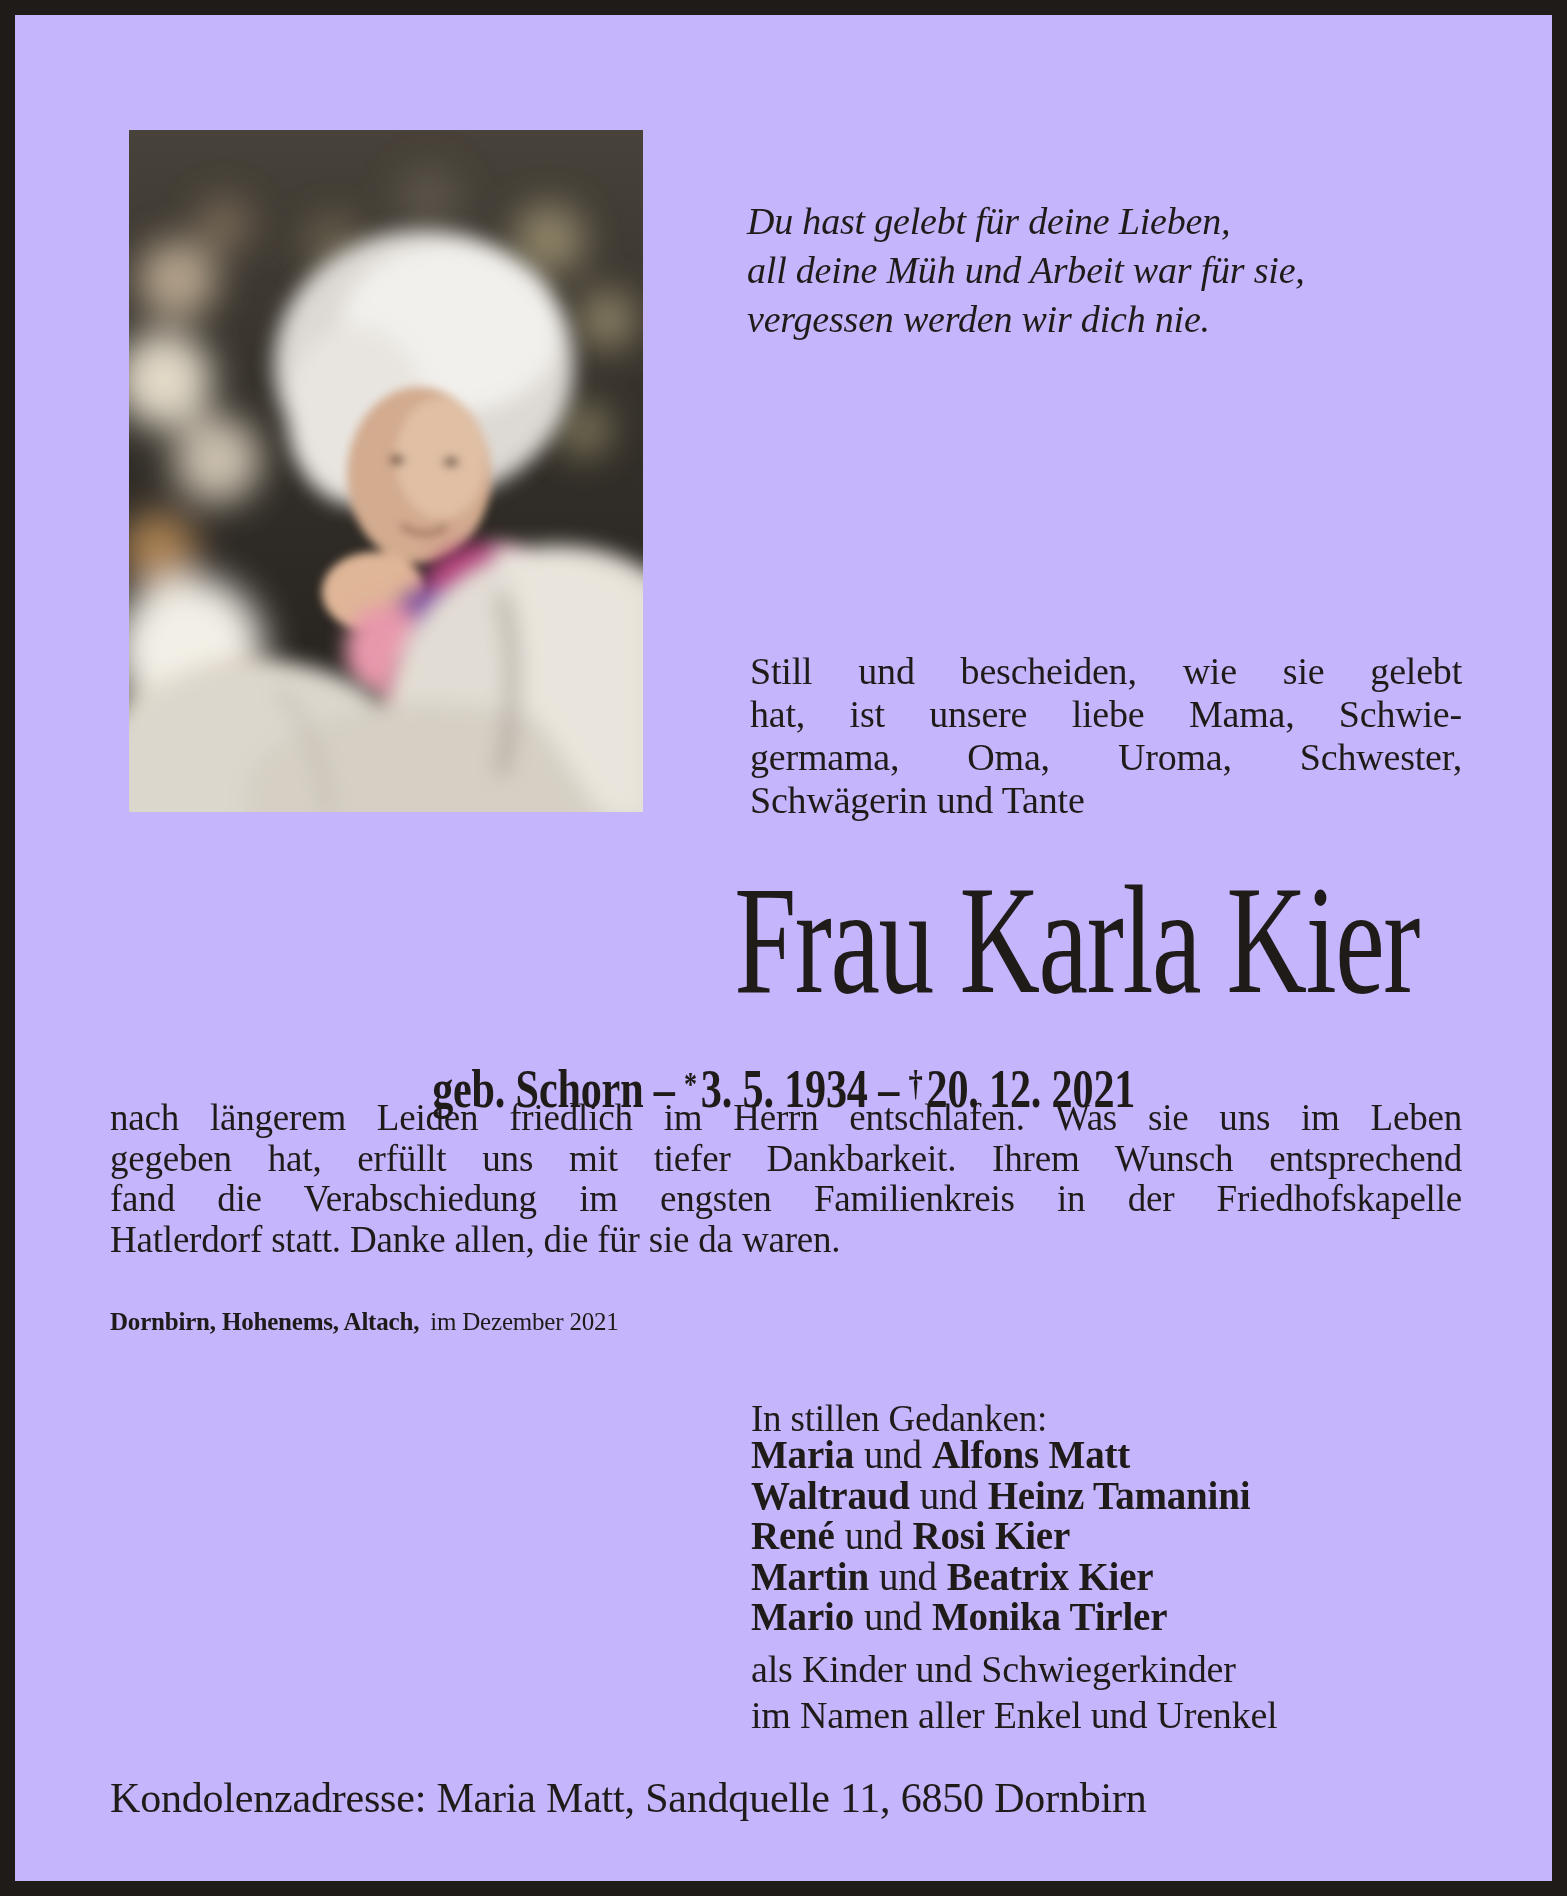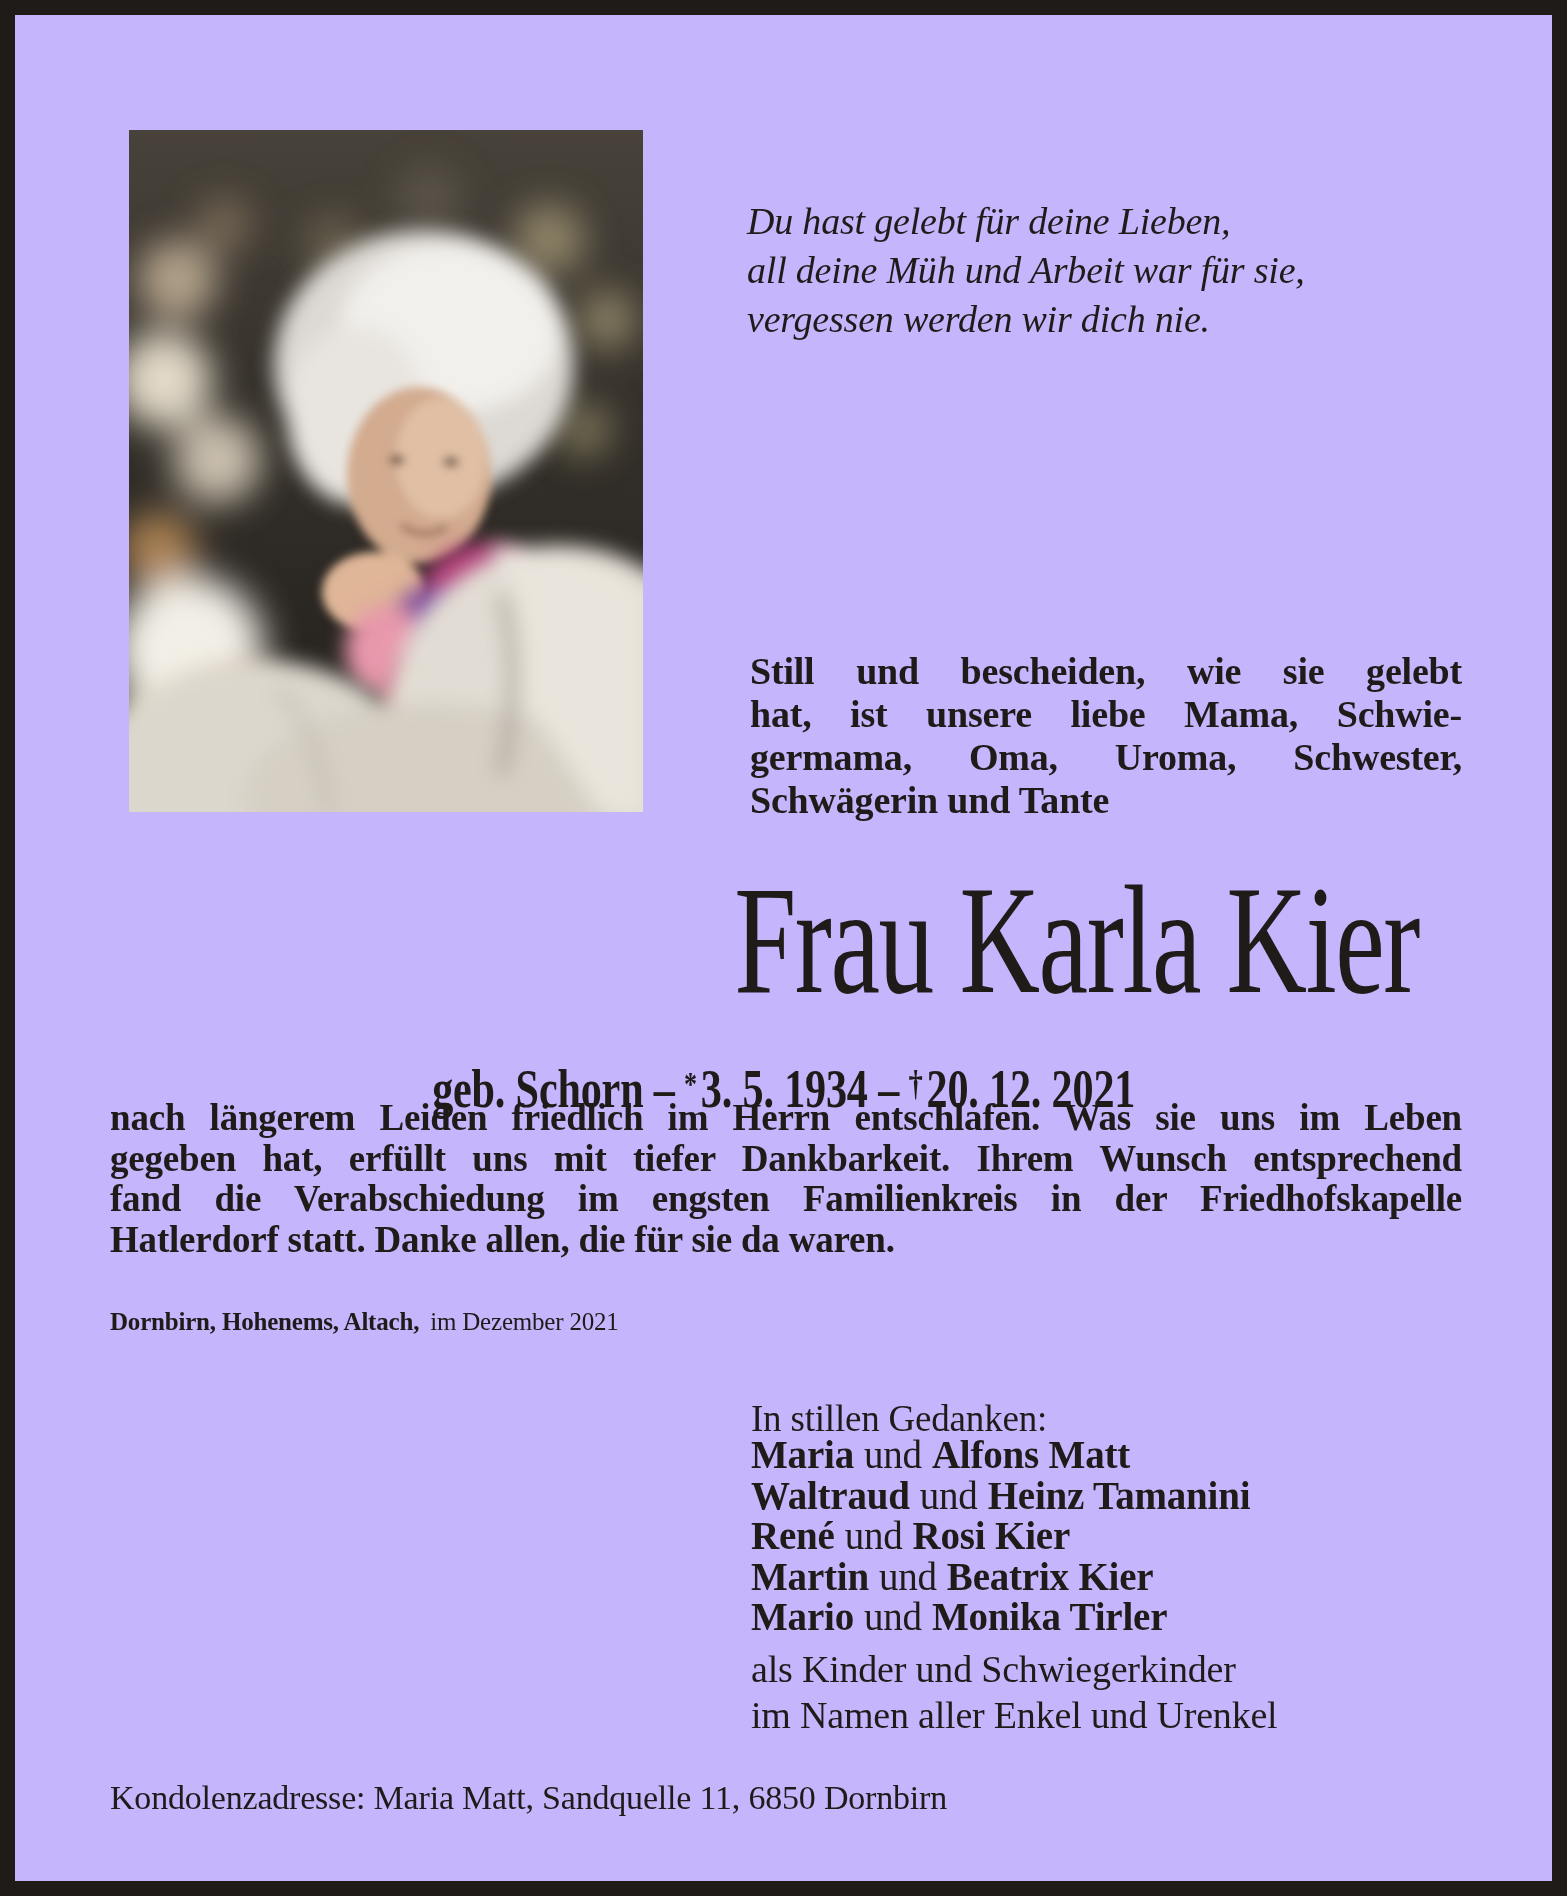--- a/index.html
+++ b/index.html
@@ -19,21 +19,21 @@
   
   .photo { left:114px; top:115px; width:514px; height:682px; overflow:hidden; background:#2b2722; }
   .photo svg { display:block; }
 
   
   .poem { left:732px; top:182px; font-style:italic; font-size:38px; line-height:49px; }
 
   
   .intro { left:735px; top:635px; width:712px; font-size:38px; line-height:43px; }
 
-  .jline { text-align:justify; text-align-last:justify;font-weight:bold; }
+  .jline { text-align:justify; text-align-last:justify; }
   .jline.last { text-align-last:left; }
 
   
   .headline { left:0; right:0; top:845px; text-align:right; margin:0; font-weight:normal; }
   .headline .squeeze { display:inline-block; transform:scaleX(.72); transform-origin:50% 50%;
     white-space:nowrap; font-size:155px; line-height:160px; letter-spacing:-2px; }
 
   
   .subhead { left:0; right:0; top:1038px; text-align:center; font-weight:bold; }
   .subhead .squeeze { display:inline-block; transform:scaleX(.78); transform-origin:50% 50%;
@@ -52,21 +52,21 @@
   .dateline .when { margin-left:11px; }
 
   
   .gedanken { left:736px; top:1372px; font-size:37px; line-height:44px;margin-top:10px; }
   .mourners { left:736px; top:1420px; font-size:39px; line-height:40.5px; }
   .mrow .b { font-weight:bold; }
   .mrow .conj { margin:0 10px; }
   .roles { margin-top:8px; font-size:38px; line-height:46px; }
 
   
-  .condolence { left:95px; top:1760px; font-size:34px; line-height:46px; }
+  .condolence { left:95px; top:1760px; font-size:42px; line-height:46px; }
 </style>
 </head>
 <body>
 
 <div class="page">
 
   <div class="abs photo">
     <svg viewBox="0 0 514 682" width="514" height="682" preserveAspectRatio="none">
       <defs>
         <linearGradient id="bg" x1="0" y1="0" x2="0" y2="1">

